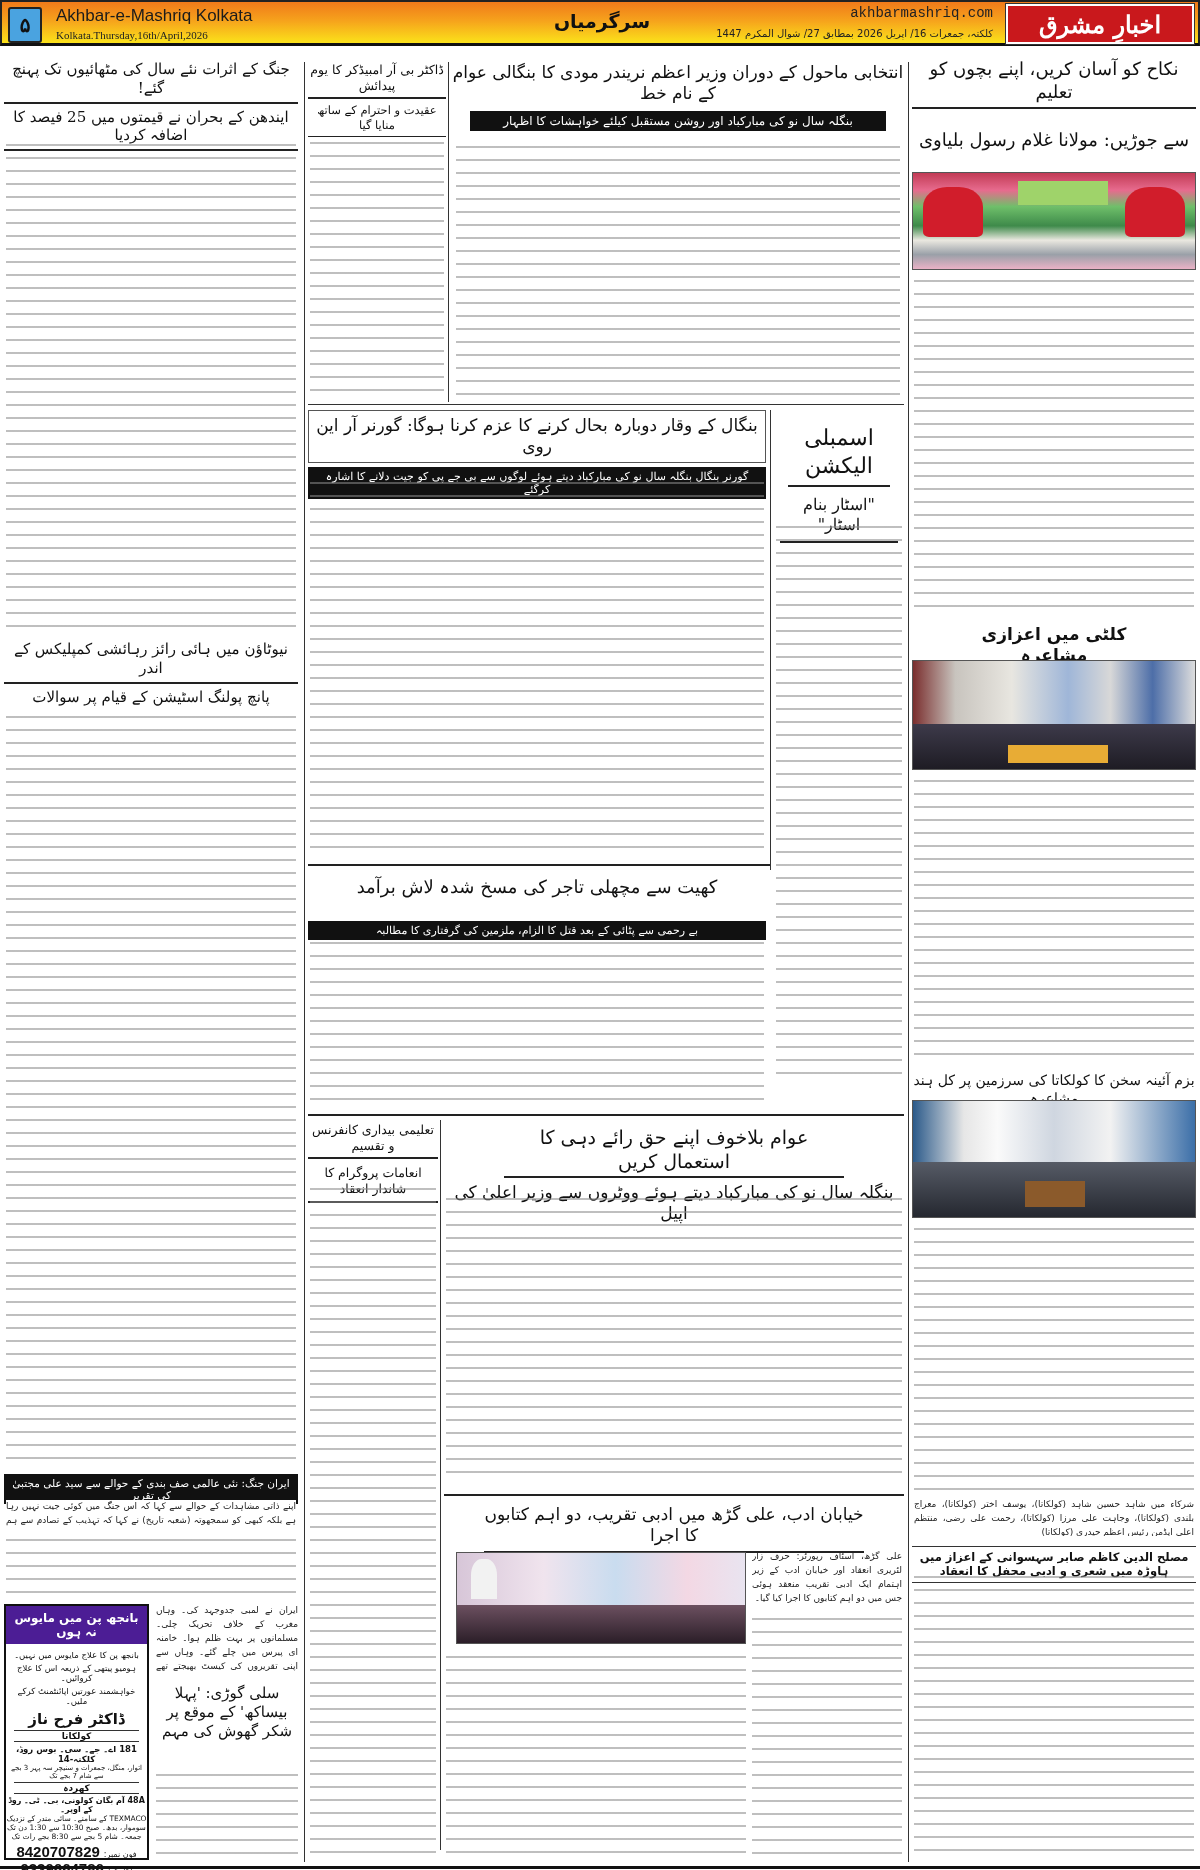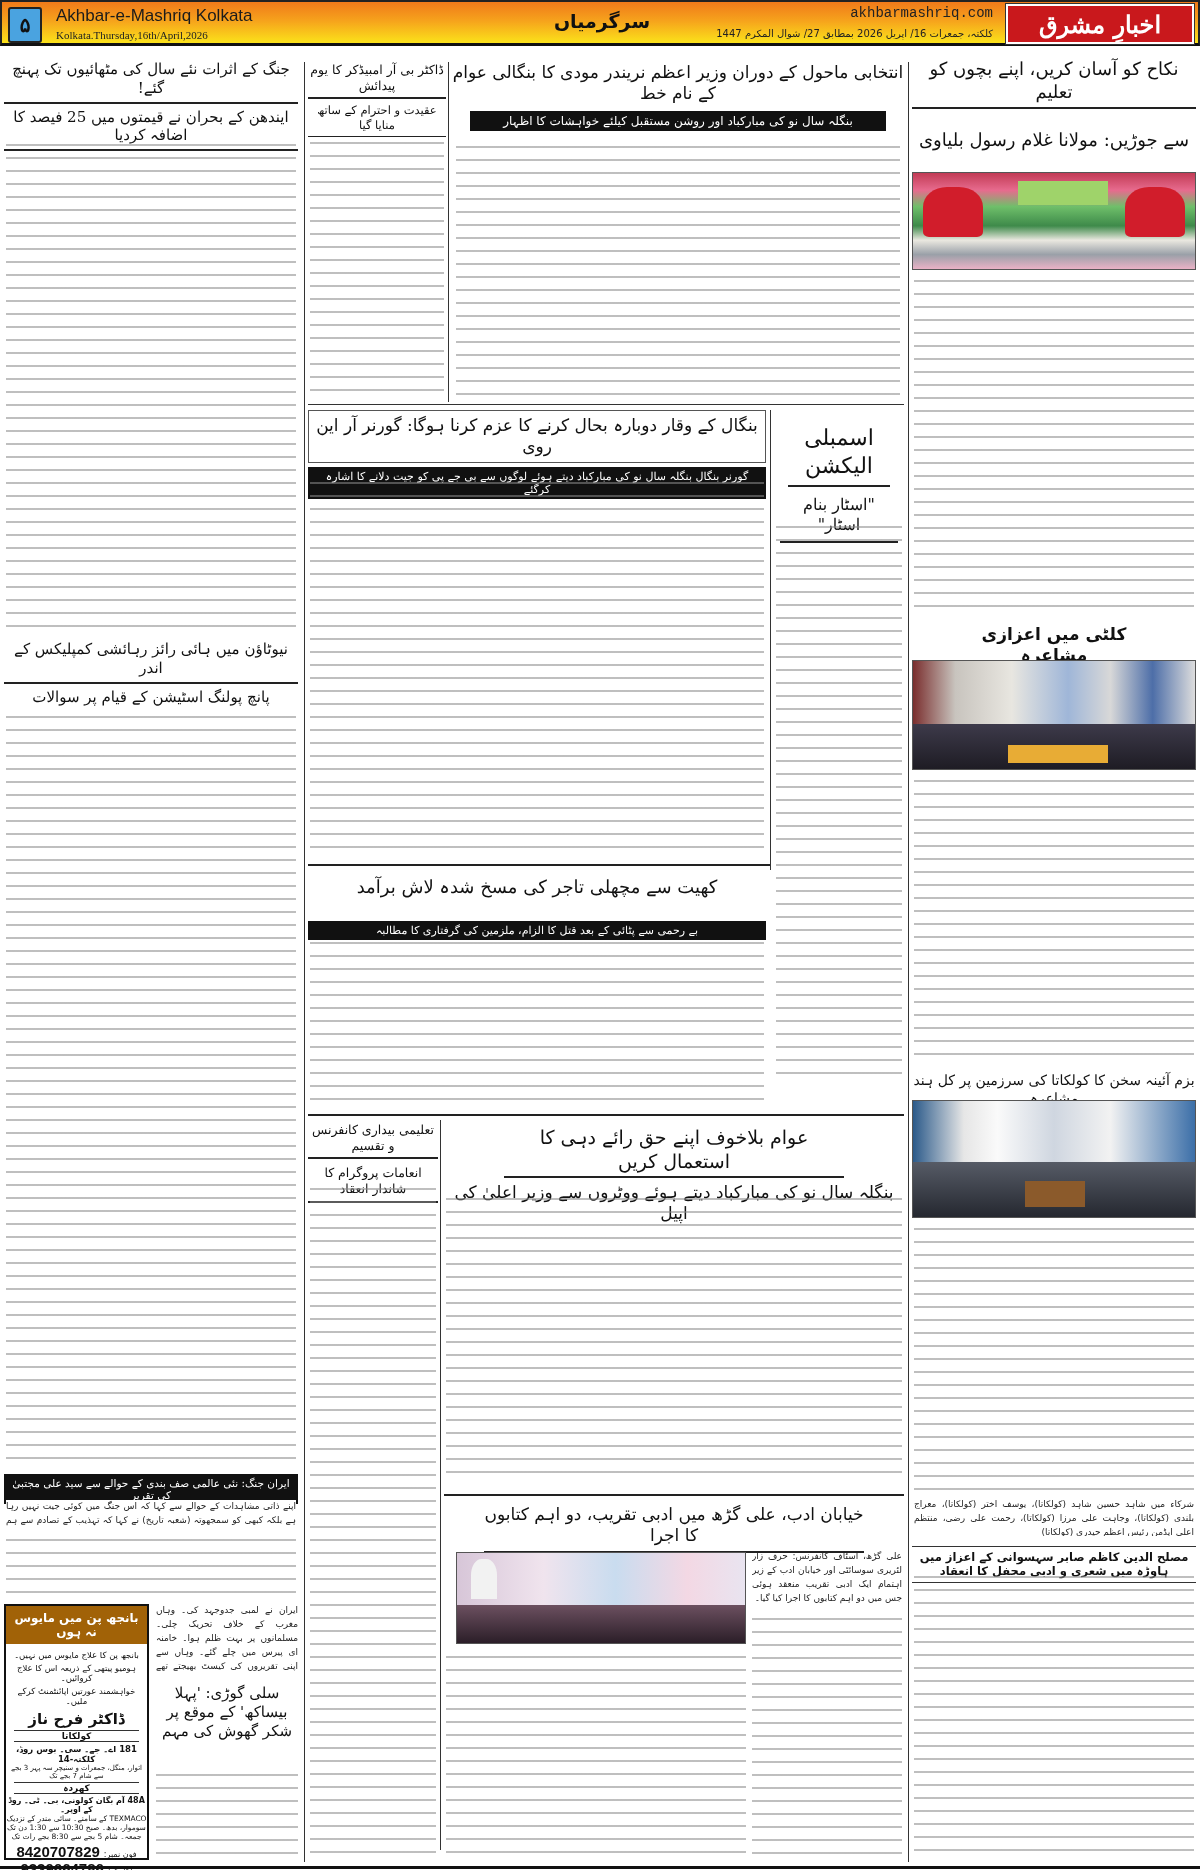--- a/index.html
+++ b/index.html
@@ -118,21 +118,21 @@
 </section>
 <div class="lines" style="left:6px; top:712px; width:290px; height:758px;" title="راجرہاٹ: نیوٹاؤن اسمبلی حلقہ میں NKDA کے ہائی رائز رہائشی کمپلیکس کے اندر پانچ پولنگ اسٹیشن قائم کئے جانے پر سوالات اٹھ رہے ہیں۔"></div>
 
 <section class="col" style="left:4px; top:1474px; width:294px;">
   <div class="bar" style="font-size:10.5px;">ایران جنگ: نئی عالمی صف بندی کے حوالے سے سید علی مجتبیٰ کی تقریر</div>
 </section>
 <div class="lines" style="left:6px; top:1496px; width:290px; height:100px;"></div>
 <div class="body-text" style="position:absolute; left:6px; top:1500px; width:290px; height:30px; overflow:hidden; font-size:9px; background:#fff;">اپنے ذاتی مشاہدات کے حوالے سے کہا کہ اس جنگ میں کوئی جیت نہیں رہا ہے بلکہ کبھی کو سمجھوتہ (شعبہ تاریخ) نے کہا کہ تہذیب کے تصادم سے ہم انکار نہیں کر سکتے۔ اب افریقہ اور ایشیا کا</div>
 
 <aside class="box" style="left:4px; top:1604px; width:145px; height:256px; direction:rtl; text-align:center;">
-  <div style="background:#a16207; color:#fff; font-size:12px; font-weight:bold; padding:5px 2px;">بانجھ پن میں مایوس نہ ہوں</div>
+  <div style="background:#4c1d95; color:#fff; font-size:12px; font-weight:bold; padding:5px 2px;">بانجھ پن میں مایوس نہ ہوں</div>
   <div style="font-size:8.5px; margin-top:6px;">بانجھ پن کا علاج مایوس میں نہیں۔</div>
   <div style="font-size:8.5px; margin-top:3px;">ہومیو پیتھی کے ذریعہ اس کا علاج کروائیں۔</div>
   <div style="font-size:8.5px; margin-top:3px;">خواہشمند عورتیں اپائنٹمنٹ کرکے ملیں۔</div>
   <div style="font-size:15px; font-weight:bold; margin-top:4px;">ڈاکٹر فرح ناز</div>
   <div style="font-size:9px; font-weight:bold; border-top:1px solid #333; border-bottom:1px solid #333; margin:2px 8px;">کولکاتا</div>
   <div style="font-size:8.5px; font-weight:bold;">181 اے۔ جے۔ سی۔ بوس روڈ، کلکتہ-14</div>
   <div style="font-size:7px;">اتوار، منگل، جمعرات و سنیچر سہ پہر 3 بجے سے شام 7 بجے تک</div>
   <div style="font-size:9px; font-weight:bold; border-top:1px solid #333; border-bottom:1px solid #333; margin:2px 8px;">کھردہ</div>
   <div style="font-size:8px; font-weight:bold;">48A آم بگان کولونی، بی۔ ٹی۔ روڈ کے اوپر۔</div>
   <div style="font-size:7.5px;">TEXMACO کے سامنے۔ سائی مندر کے نزدیک</div>
@@ -190,17 +190,17 @@
 
 <div class="hrule" style="left:444px; top:1494px; width:460px; height:2px; background:#222;"></div>
 <section class="col" style="left:444px; top:1500px; width:460px;">
   <div class="head underline" style="font-size:17px; padding:4px 0; margin:0 40px;">خیابان ادب، علی گڑھ میں ادبی تقریب، دو اہم کتابوں کا اجرا</div>
 </section>
 <div class="photo" style="left:456px; top:1552px; width:290px; height:92px;
   background: linear-gradient(90deg,#d7c6d8 0%,#f0e4ee 30%,#c9dcef 55%,#f3d8e4 80%,#e9e4f0 100%);">
   <div style="position:absolute; left:0; bottom:0; width:100%; height:38px; background:linear-gradient(180deg,#6c5060,#2b1e28);"></div>
   <div style="position:absolute; left:14px; top:6px; width:26px; height:40px; background:#f2f2f2; border-radius:40% 40% 0 0;"></div>
 </div>
-<div class="body-text" style="position:absolute; left:752px; top:1550px; width:150px; height:60px; overflow:hidden; font-size:9px;">علی گڑھ، اسٹاف کانفرنس: حرف زار لٹریری سوسائٹی اور خیابان ادب کے زیر اہتمام ایک ادبی تقریب منعقد ہوئی جس میں دو اہم کتابوں کا اجرا کیا گیا۔</div>
+<div class="body-text" style="position:absolute; left:752px; top:1550px; width:150px; height:60px; overflow:hidden; font-size:9px;">علی گڑھ، اسٹاف رپورٹر: حرف زار لٹریری انعقاد اور خیابان ادب کے زیر اہتمام ایک ادبی تقریب منعقد ہوئی جس میں دو اہم کتابوں کا اجرا کیا گیا۔</div>
 <div class="lines" style="left:752px; top:1614px; width:150px; height:246px;"></div>
 <div class="lines" style="left:446px; top:1652px; width:300px; height:208px;"></div>
 
 <div class="hrule" style="left:0; top:1866px; width:1200px; height:3px; background:#111;"></div>
 
 </body></html>

